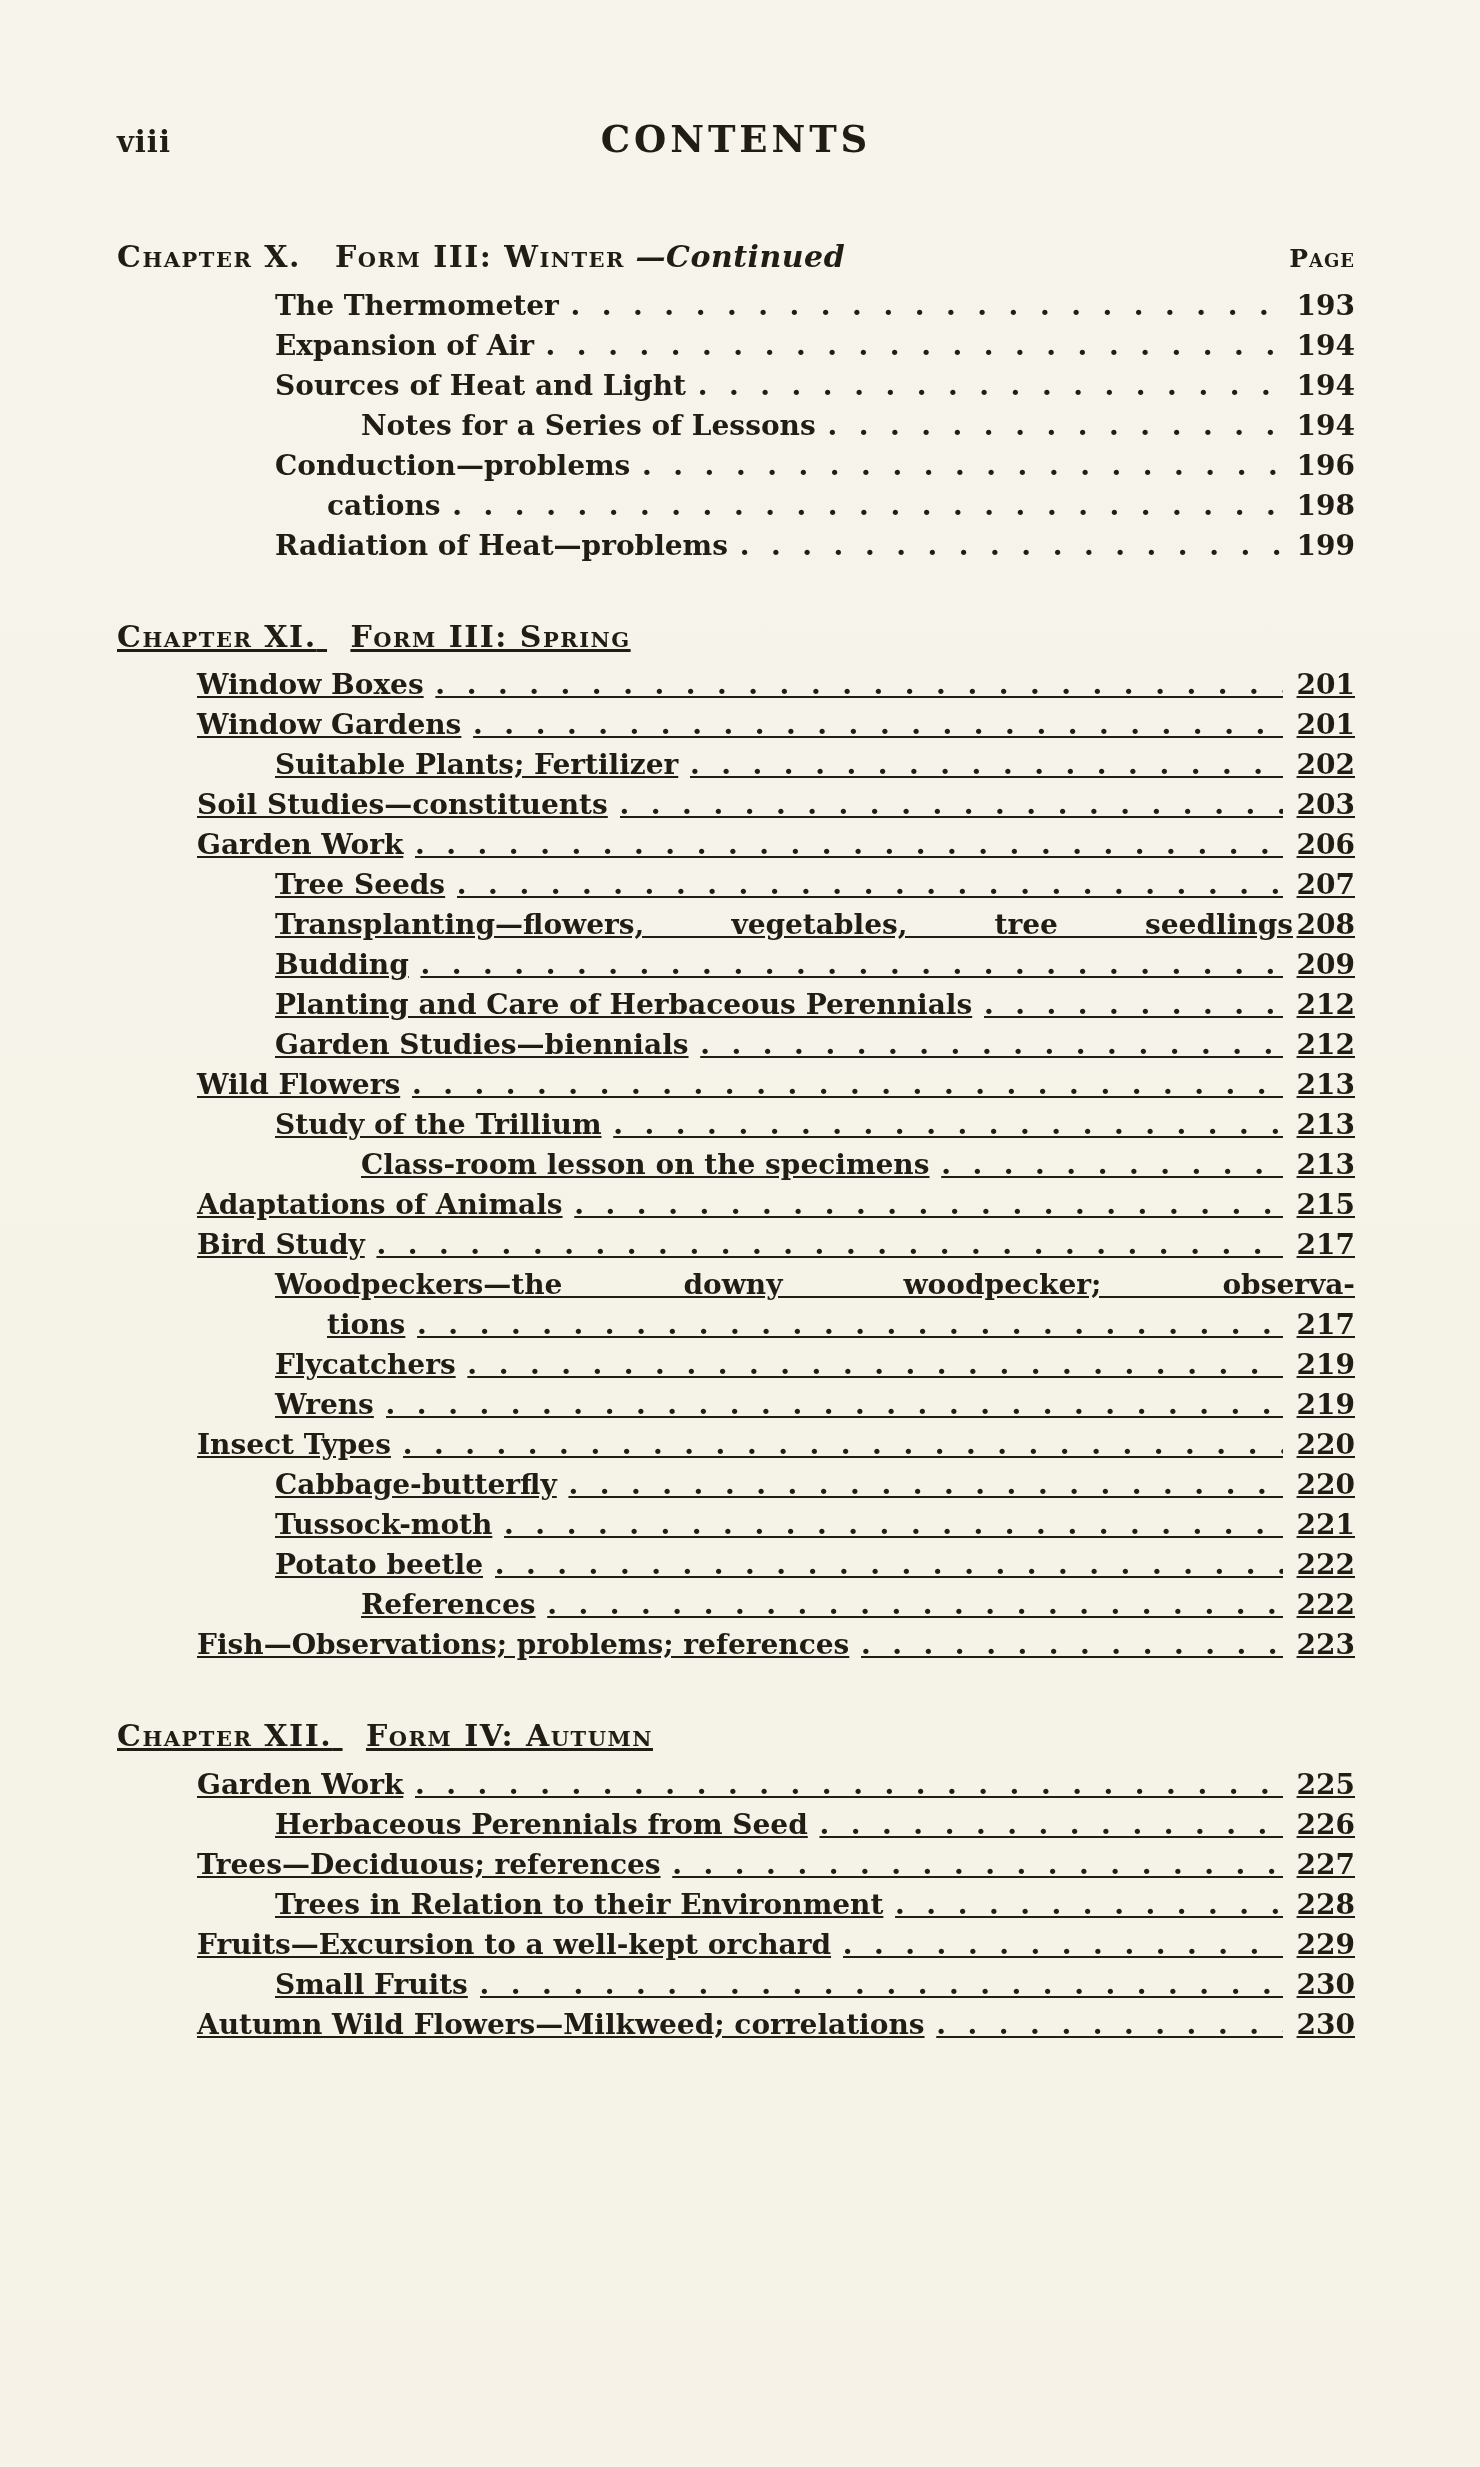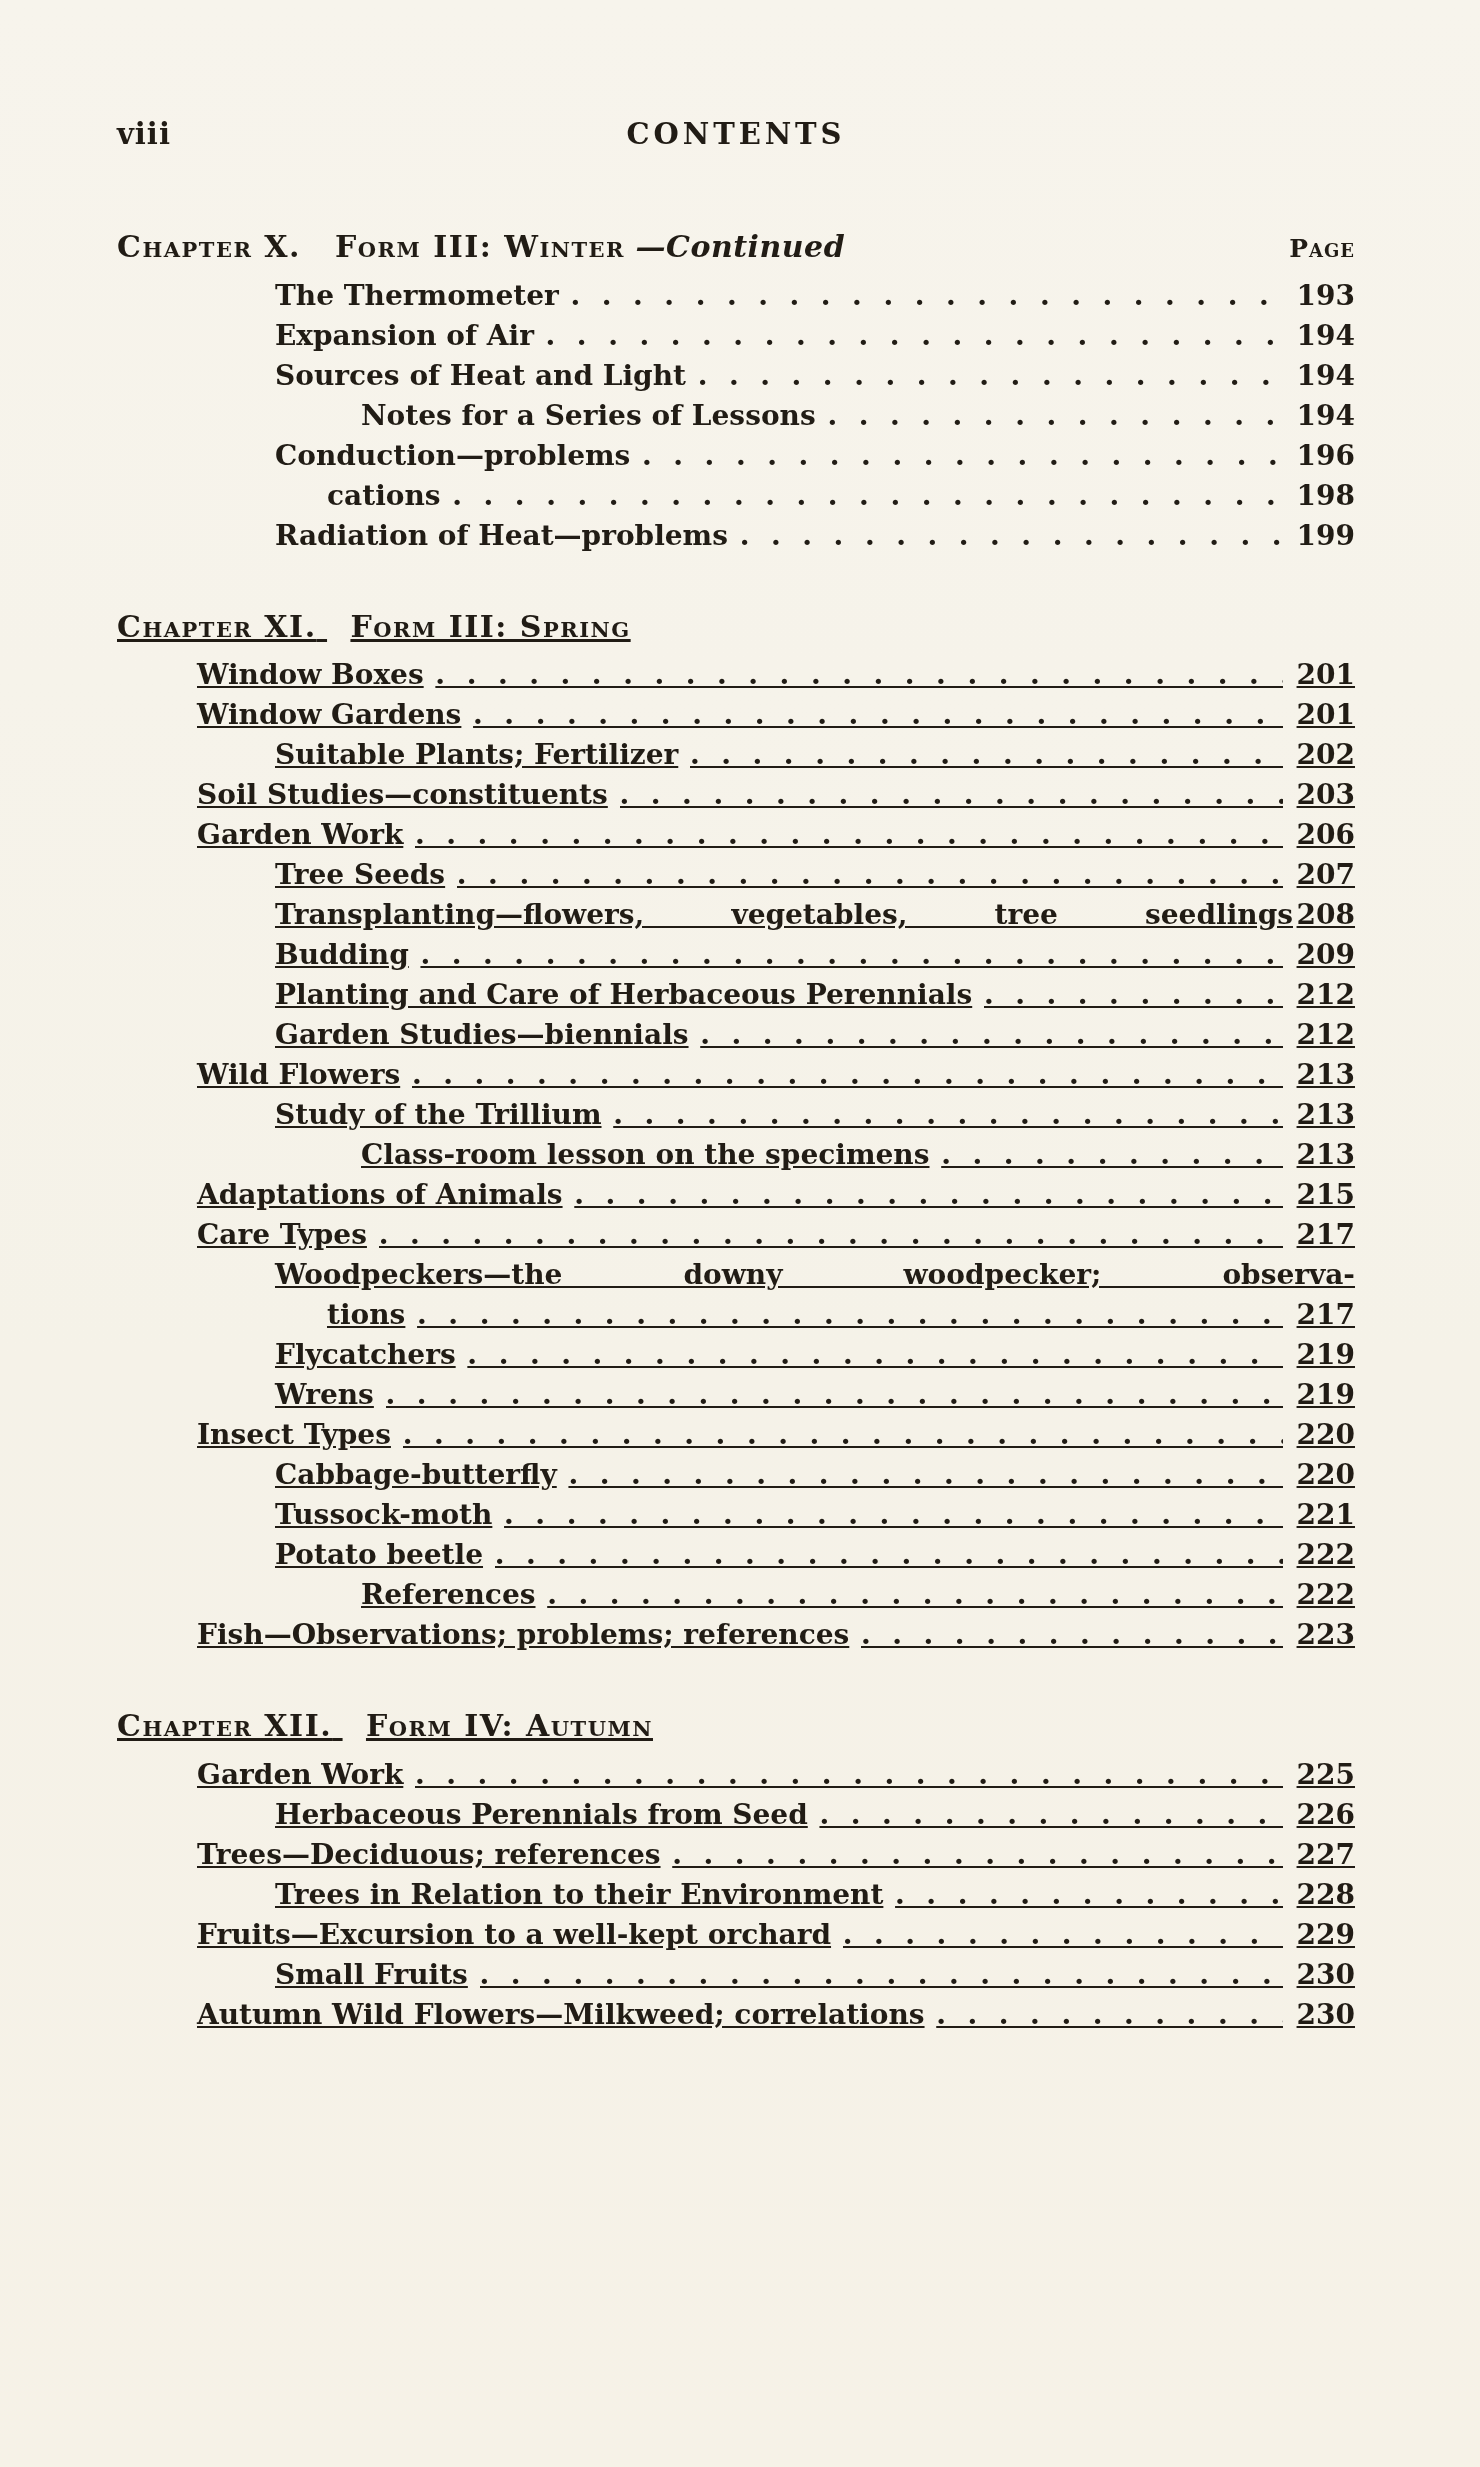--- a/index.html
+++ b/index.html
@@ -24,21 +24,21 @@
     align-items: baseline;
     font-weight: 700;
     margin-bottom: 78px;
   }
   .folio {
     font-size: 29px;
     justify-self: start;
     letter-spacing: 1px;
   }
   .page-title {
-    font-size: 29px;
+    font-size: 37px;
     letter-spacing: 3.9px;
     justify-self: center;
     text-align: right;
   }
   .section { margin-top: 0; }
   .section + .section { margin-top: 53px; text-decoration: underline; }
   .section-heading {
     display: flex;
     justify-content: space-between;
     align-items: baseline;
@@ -254,21 +254,21 @@
     <span class="pagenum">213</span>
   </div>
 
   <div class="entry ind-1">
     <span class="entry-text">Adaptations of Animals</span>
     <span class="leader"></span>
     <span class="pagenum">215</span>
   </div>
 
   <div class="entry ind-1">
-    <span class="entry-text">Care Types</span>
+    <span class="entry-text">Bird Study</span>
     <span class="leader"></span>
     <span class="pagenum">217</span>
   </div>
 
   <div class="entry ind-2 justify">
     <span class="entry-text">Woodpeckers—the downy woodpecker; observa-</span>
 
   </div>
 
   <div class="entry ind-h">

